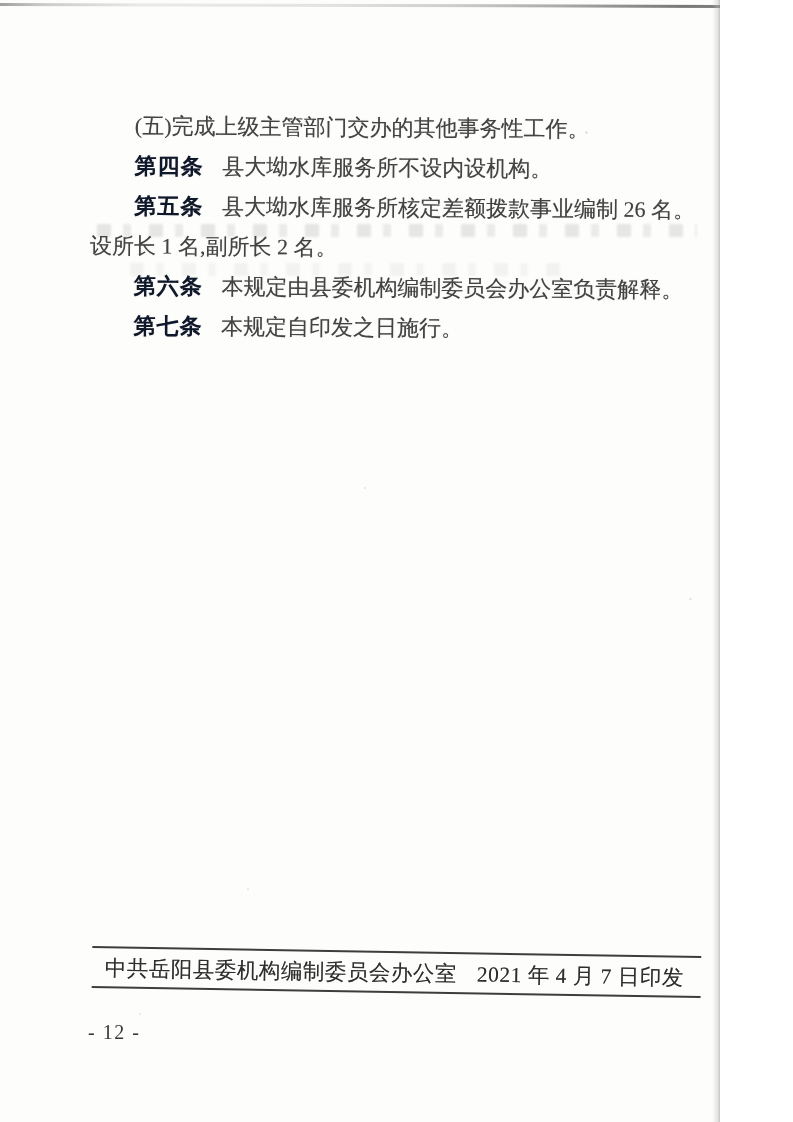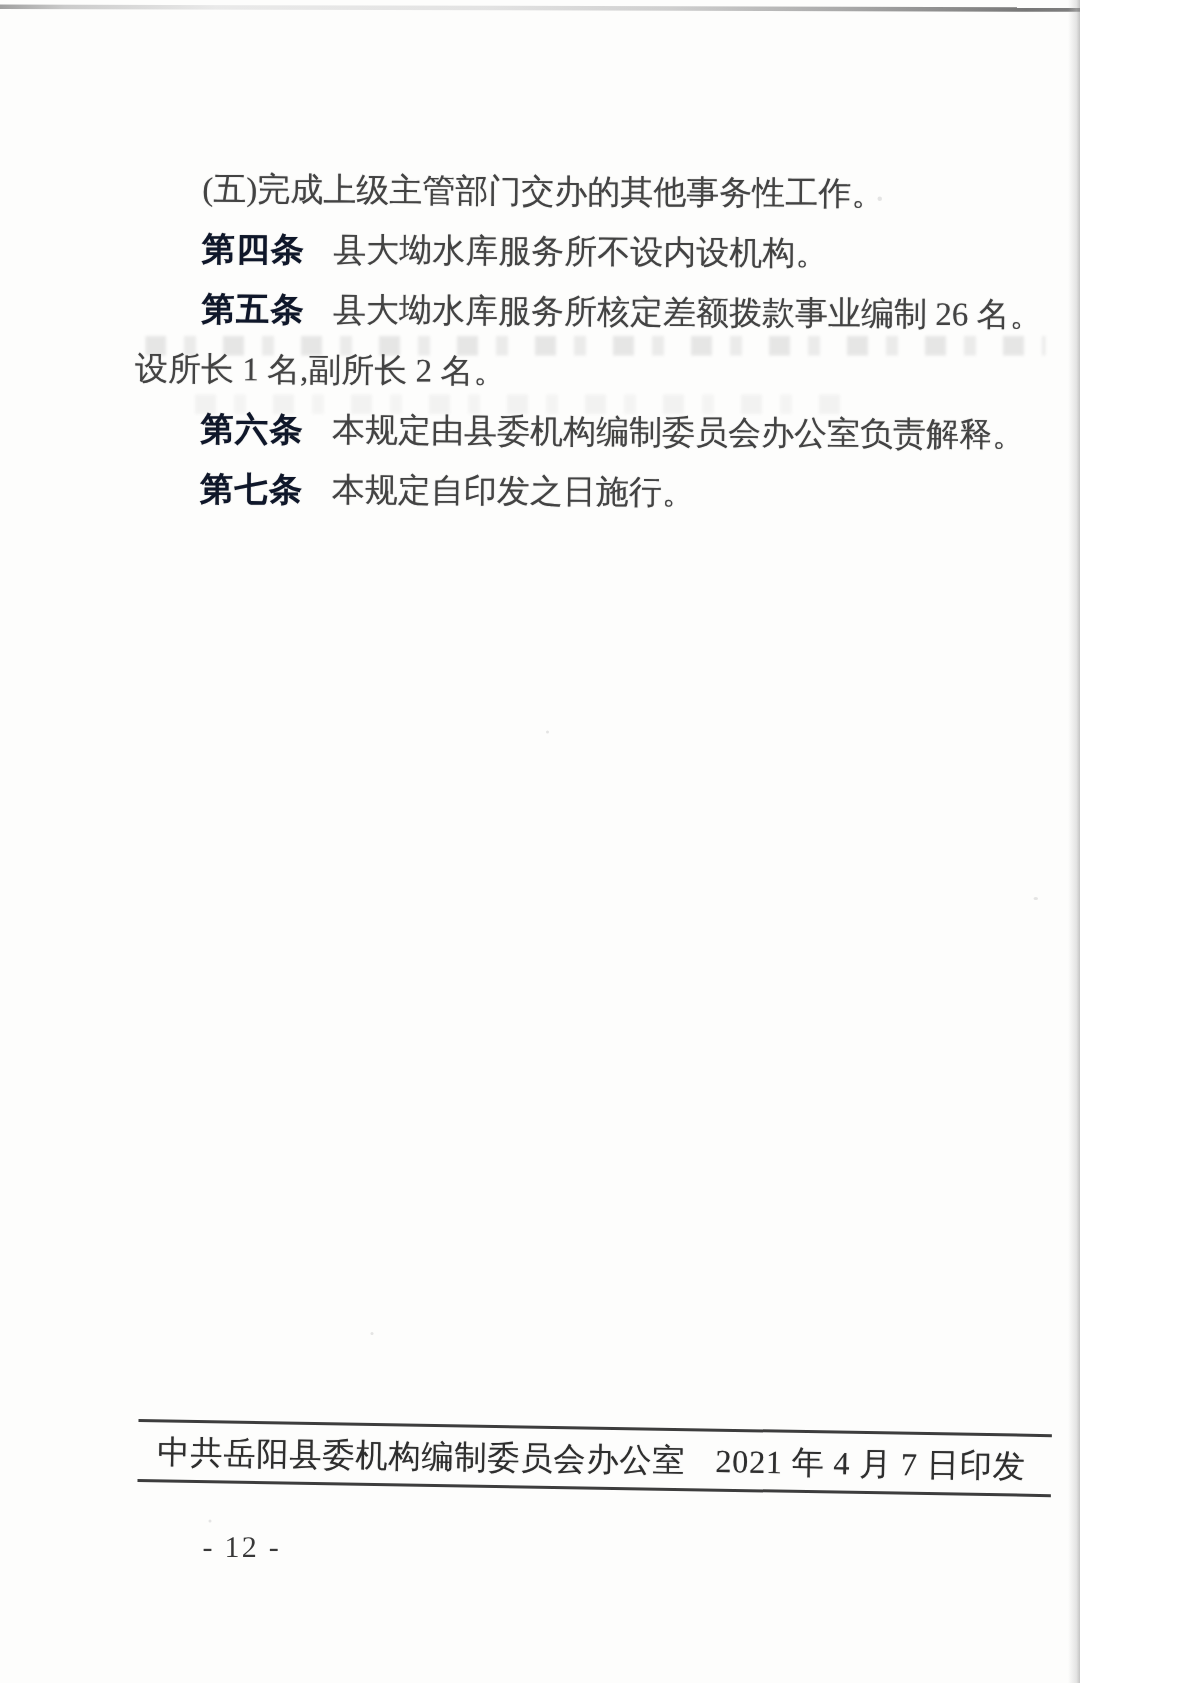--- a/index.html
+++ b/index.html
@@ -50,21 +50,21 @@
   .colophon {
     position:absolute; left:92px; top:946px; width:596px; height:38px;
     border-top:2.2px solid #3d3d3d; border-bottom:2.2px solid #3d3d3d;
     transform:rotate(0.95deg); transform-origin:0 50%;
     display:flex; align-items:center; gap:20px; padding-left:13px;
     font-size:21.5px; color:#2e2e2e; letter-spacing:0.5px;
     text-shadow:0 0 0.6px rgba(70,70,70,.5);
   }
   .page-number {
     position:absolute; left:88px; top:1021px;
-    font-size:20px; letter-spacing:1.5px; color:#383838;margin-left:47px;
+    font-size:20px; letter-spacing:1.5px; color:#383838;
   }
 </style>
 </head>
 <body>
 
 <div class="page">
 
   <div class="top-scan-line"></div>
   <div class="right-scan-band"></div>
 

